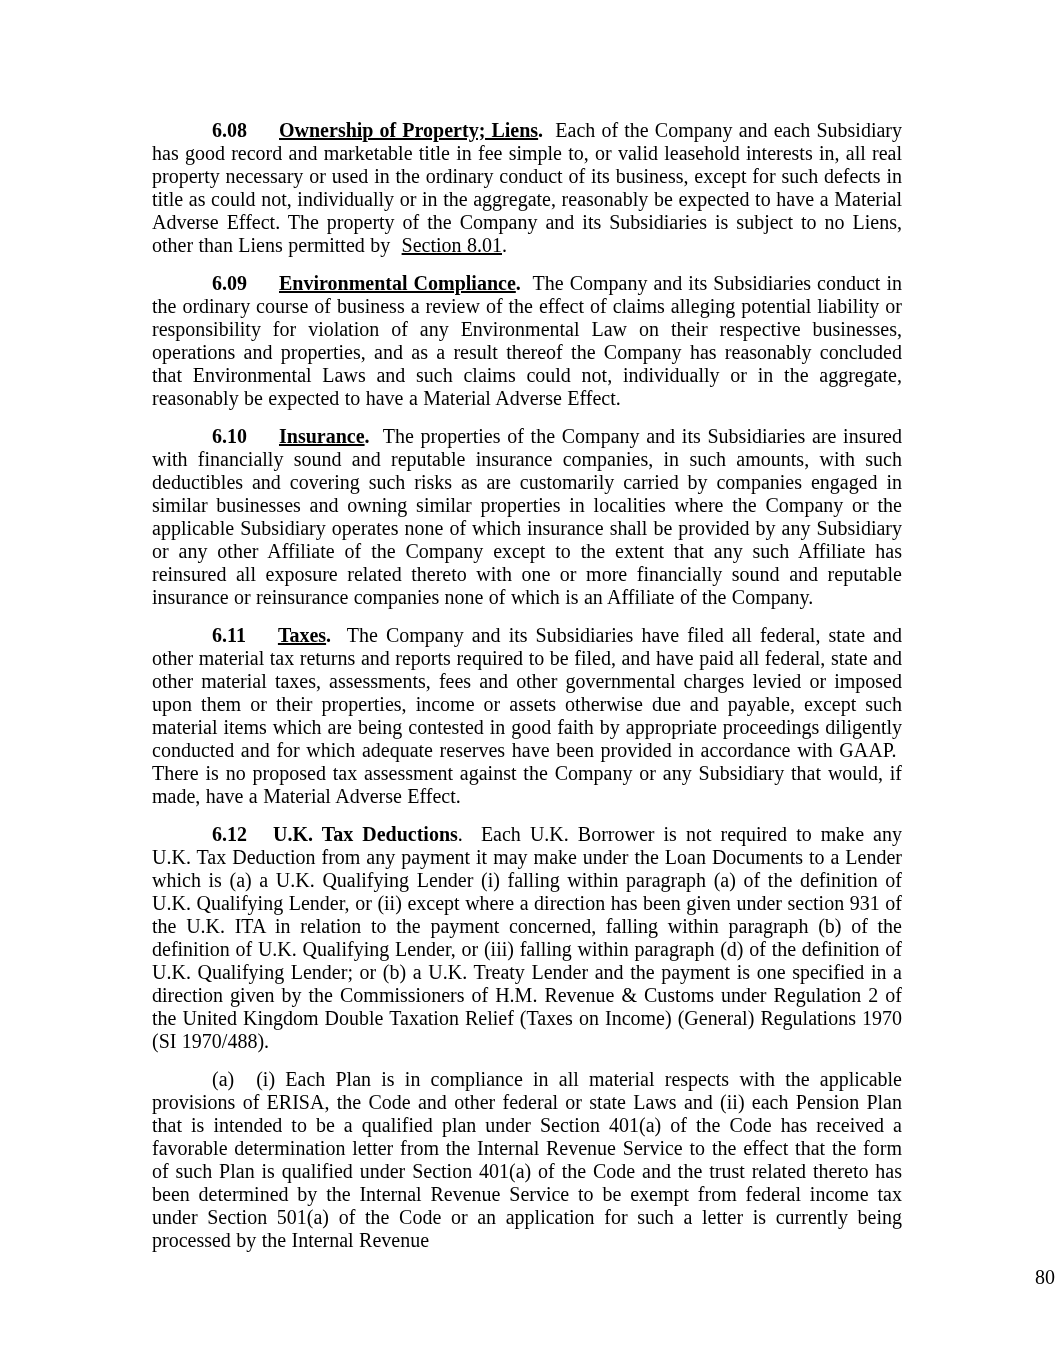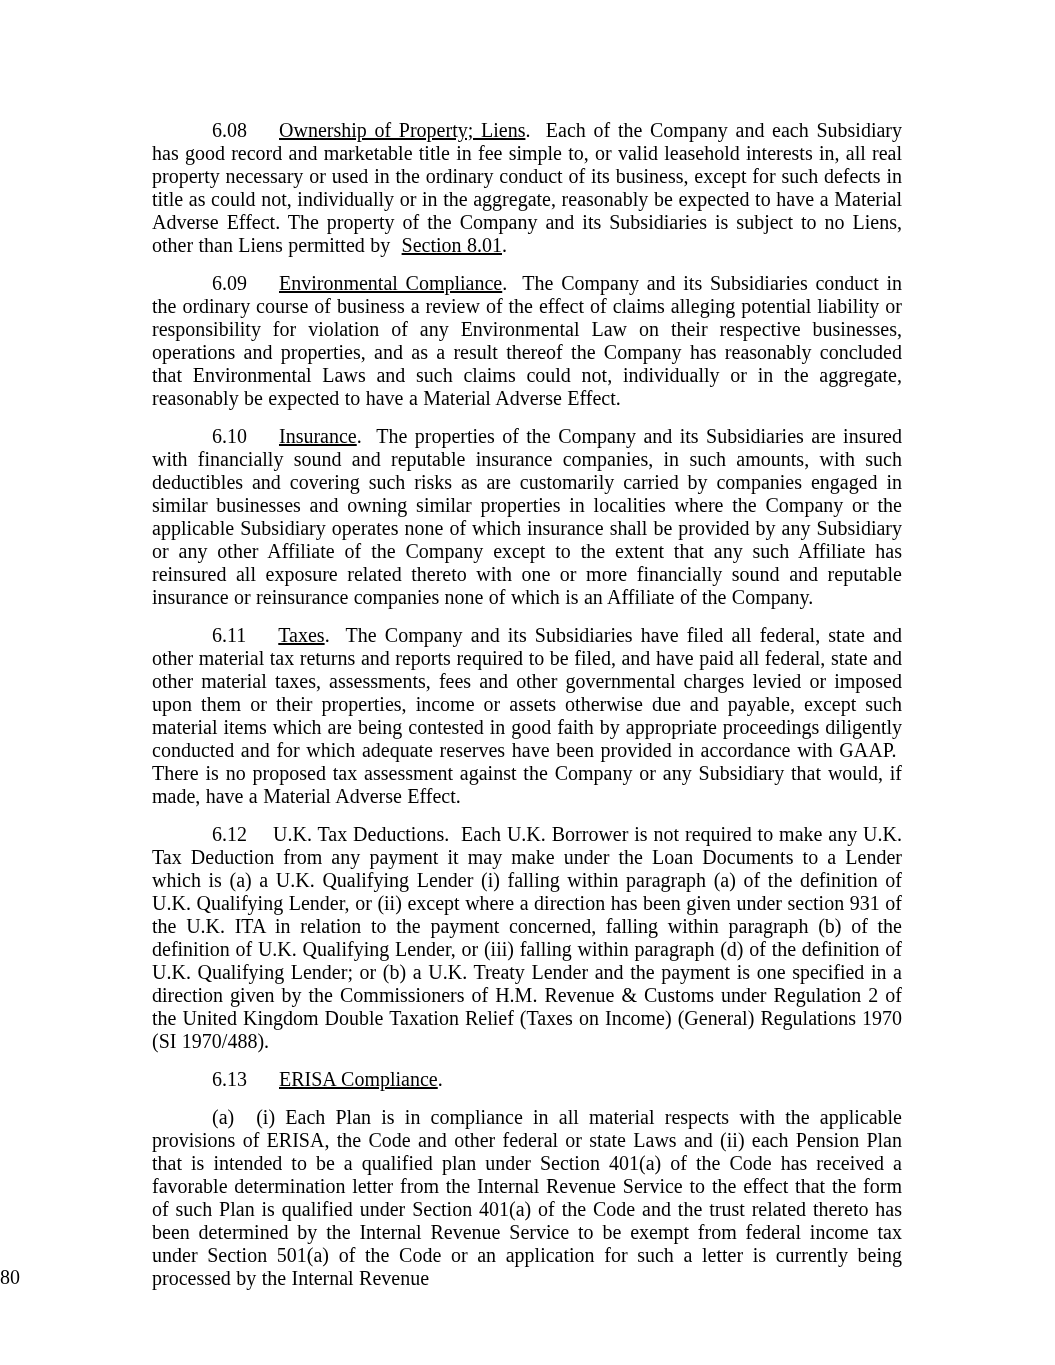--- a/index.html
+++ b/index.html
@@ -23,54 +23,53 @@
     left: 152px;
     top: 119px;
     width: 750px;
   }
   .para {
     text-align: justify;
     text-indent: 60px;
     margin: 0 0 15px 0;
     word-spacing: 0.02em;
   }
-  .b { font-weight: normal; }
+  .b { font-weight: bold; }
   .u { text-decoration: underline; margin-left: 6px; }
   .tab {
     display: inline-block;
     width: 26px;
   }
   .tab-sm {
     display: inline-block;
     width: 22px;
   }
   .footer {
     position: absolute;
     left: 0;
     top: 1266px;
     width: 100%;
-    text-align: left;
+    text-align: right;
   }
 </style>
 </head>
 <body>
 
 <div class="page">
   <div class="content">
 
     <p class="para"><span class="b">6.08</span><span class="tab"></span><span class="b u">Ownership of Property; Liens</span><span class="b">.</span><span>&nbsp; Each of the Company and each Subsidiary has good record and marketable title in fee simple to, or valid leasehold interests in, all real property necessary or used in the ordinary conduct of its business, except for such defects in title as could not, individually or in the aggregate, reasonably be expected to have a Material Adverse Effect.  The property of the Company and its Subsidiaries is subject to no Liens, other than Liens permitted by </span><span class="u">Section 8.01</span><span>.</span></p>
 
     <p class="para"><span class="b">6.09</span><span class="tab"></span><span class="b u">Environmental Compliance</span><span class="b">.</span><span>&nbsp; The Company and its Subsidiaries conduct in the ordinary course of business a review of the effect of claims alleging potential liability or responsibility for violation of any Environmental Law on their respective businesses, operations and properties, and as a result thereof the Company has reasonably concluded that Environmental Laws and such claims could not, individually or in the aggregate, reasonably be expected to have a Material Adverse Effect.</span></p>
 
     <p class="para"><span class="b">6.10</span><span class="tab"></span><span class="b u">Insurance</span><span class="b">.</span><span>&nbsp; The properties of the Company and its Subsidiaries are insured with financially sound and reputable insurance companies, in such amounts, with such deductibles and covering such risks as are customarily carried by companies engaged in similar businesses and owning similar properties in localities where the Company or the applicable Subsidiary operates none of which insurance shall be provided by any Subsidiary or any other Affiliate of the Company except to the extent that any such Affiliate has reinsured all exposure related thereto with one or more financially sound and reputable insurance or reinsurance companies none of which is an Affiliate of the Company.</span></p>
 
     <p class="para"><span class="b">6.11</span><span class="tab"></span><span class="b u">Taxes</span><span class="b">.</span><span>&nbsp; The Company and its Subsidiaries have filed all federal, state and other material tax returns and reports required to be filed, and have paid all federal, state and other material taxes, assessments, fees and other governmental charges levied or imposed upon them or their properties, income or assets otherwise due and payable, except such material items which are being contested in good faith by appropriate proceedings diligently conducted and for which adequate reserves have been provided in accordance with GAAP.&nbsp; There is no proposed tax assessment against the Company or any Subsidiary that would, if made, have a Material Adverse Effect.</span></p>
 
     <p class="para"><span class="b">6.12</span><span class="tab"></span><span class="b">U.K. Tax Deductions</span><span>.</span><span>&nbsp; Each U.K. Borrower is not required to make any U.K. Tax Deduction from any payment it may make under the Loan Documents to a Lender which is (a) a U.K. Qualifying Lender (i) falling within paragraph (a) of the definition of U.K. Qualifying Lender, or (ii) except where a direction has been given under section 931 of the U.K. ITA in relation to the payment concerned, falling within paragraph (b) of the definition of U.K. Qualifying Lender, or (iii) falling within paragraph (d) of the definition of U.K. Qualifying Lender; or (b) a U.K. Treaty Lender and the payment is one specified in a direction given by the Commissioners of H.M. Revenue &amp; Customs under Regulation 2 of the United Kingdom Double Taxation Relief (Taxes on Income) (General) Regulations 1970 (SI 1970/488).</span></p>
 
-    <p class="para"><span class="b">6.13</span><span class="tab"></span><span class="b u">ERISA Compliance</span><span class="b">.</span></p>
 
     <p class="para"><span>(a)</span><span class="tab-sm"></span><span>(i) Each Plan is in compliance in all material respects with the applicable provisions of ERISA, the Code and other federal or state Laws and (ii) each Pension Plan that is intended to be a qualified plan under Section 401(a) of the Code has received a favorable determination letter from the Internal Revenue Service to the effect that the form of such Plan is qualified under Section 401(a) of the Code and the trust related thereto has been determined by the Internal Revenue Service to be exempt from federal income tax under Section 501(a) of the Code or an application for such a letter is currently being processed by the Internal Revenue</span></p>
 
   </div>
 
   <div class="footer">80</div>
 </div>
 
 </body></html>

